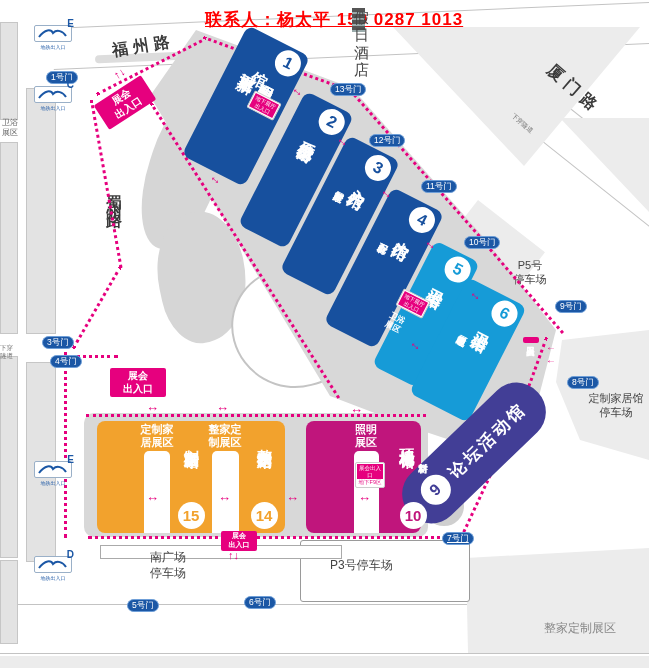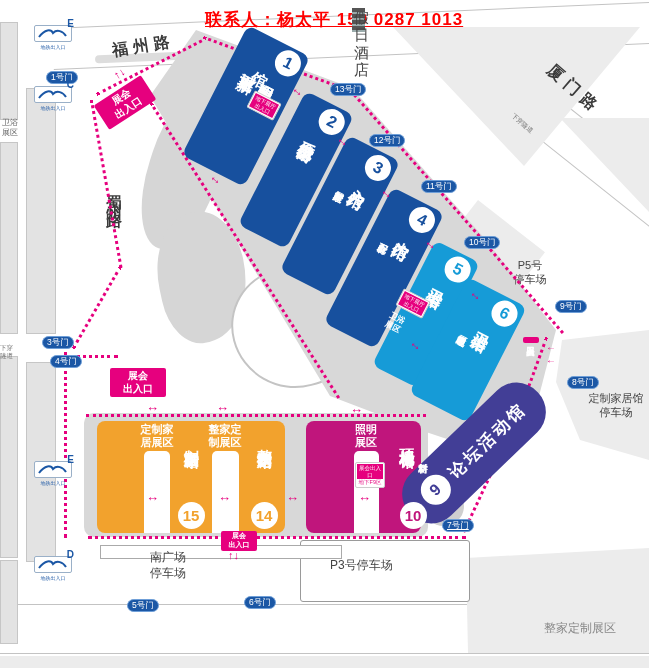--- a/index.html
+++ b/index.html
@@ -185,21 +185,21 @@
   <div class="a plabel" style="left:588px;top:391px;width:56px;"><span>定制家居馆</span><br><span>停车场</span></div>
   <div class="a plabel" style="left:142px;top:550px;width:52px;font-size:12px;"><span>南广场</span><br><span>停车场</span></div>
   <div class="a plabel" style="left:330px;top:558px;font-size:12px;white-space:nowrap;z-index:5;">P3号停车场</div>
   <div class="a" style="left:544px;top:620px;font-size:12px;color:#888;z-index:5;">整家定制展区</div>
 
   <div class="a gate" style="left:46px;top:71px;">1号门</div>
   <div class="a gate" style="left:42px;top:336px;">3号门</div>
   <div class="a gate" style="left:50px;top:355px;">4号门</div>
   <div class="a gate" style="left:127px;top:599px;">5号门</div>
   <div class="a gate" style="left:244px;top:596px;">6号门</div>
-  <div class="a gate" style="left:442px;top:519px;text-decoration:underline;">7号门</div>
+  <div class="a gate" style="left:442px;top:532px;text-decoration:underline;">7号门</div>
   <div class="a gate" style="left:567px;top:376px;">8号门</div>
   <div class="a gate" style="left:555px;top:300px;">9号门</div>
   <div class="a gate" style="left:464px;top:236px;">10号门</div>
   <div class="a gate" style="left:421px;top:180px;">11号门</div>
   <div class="a gate" style="left:369px;top:134px;">12号门</div>
   <div class="a gate" style="left:330px;top:83px;">13号门</div>
 
   <div class="a mbox" style="left:34px;top:25px;">
     <svg width="34" height="13" viewBox="0 0 34 13">
         <path d="M4 10 C10 2 16 2 18 6 C22 2 28 4 31 9" stroke="#1B57A5" stroke-width="2" fill="none"></path>

